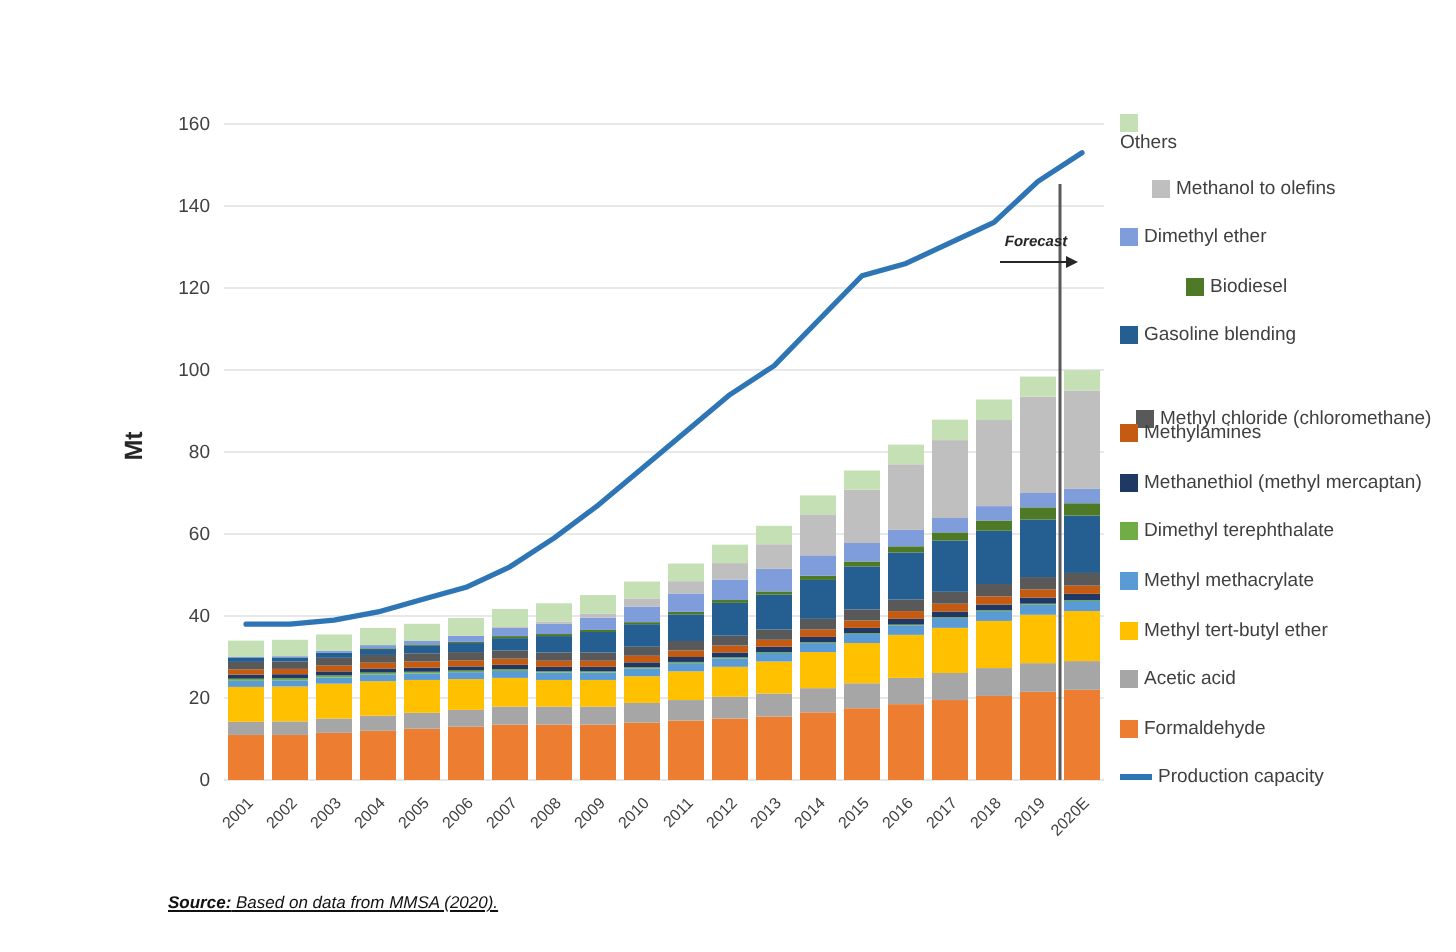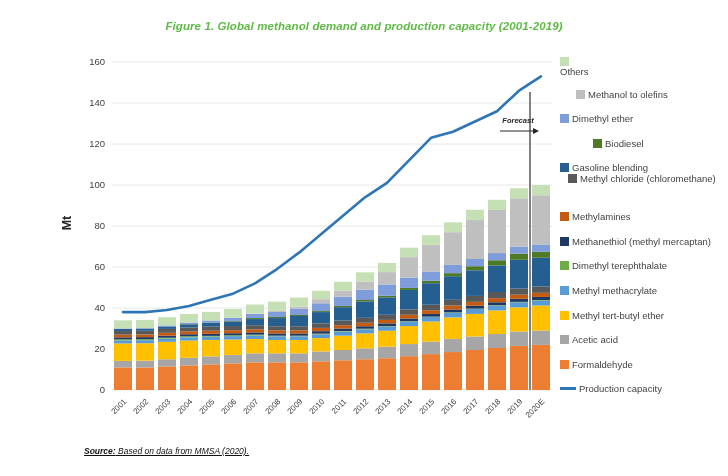--- a/index.html
+++ b/index.html
@@ -16,21 +16,20 @@
   .legend-swatch{flex:0 0 auto;width:9px;height:9px;margin-right:3px;margin-top:1px;}
   .legend-line{flex:0 0 auto;width:16px;height:2.5px;margin-right:3px;margin-top:4px;}
   #source-line{position:absolute;left:84px;top:446px;font-size:8.5px;color:#111111;
                font-style:italic;text-decoration:underline;}
   #source-label{font-weight:bold;}
 </style>
 </head>
 <body>
 
 <div id="page">
-  <div id="fig-title" style="color: rgb(95, 186, 70);">Figure 1. Global methanol demand and production capacity (2001-2019)</div>
   <div id="y-axis-label">Mt</div>
   <svg id="chart-svg" width="728" height="476" xmlns="http://www.w3.org/2000/svg">
       <g>
         <line x1="112" x2="552" y1="390" y2="390" stroke="#e8e8e8" stroke-width="1"></line>
         <line x1="112" x2="552" y1="349" y2="349" stroke="#e8e8e8" stroke-width="1"></line>
         <line x1="112" x2="552" y1="308" y2="308" stroke="#e8e8e8" stroke-width="1"></line>
         <line x1="112" x2="552" y1="267" y2="267" stroke="#e8e8e8" stroke-width="1"></line>
         <line x1="112" x2="552" y1="226" y2="226" stroke="#e8e8e8" stroke-width="1"></line>
         <line x1="112" x2="552" y1="185.00000000000003" y2="185.00000000000003" stroke="#e8e8e8" stroke-width="1"></line>
         <line x1="112" x2="552" y1="144.00000000000003" y2="144.00000000000003" stroke="#e8e8e8" stroke-width="1"></line>
@@ -385,21 +384,21 @@
         <span>Dimethyl ether</span>
       </div>
       <div class="legend-entry" style="top: 137.65px; left: 0px; padding-left: 33px;">
         <span class="legend-swatch" style="background: rgb(78, 122, 39);"></span>
         <span>Biodiesel</span>
       </div>
       <div class="legend-entry" style="top: 162.2px; left: 0px;">
         <span class="legend-swatch" style="background: rgb(37, 94, 145);"></span>
         <span>Gasoline blending</span>
       </div>
-      <div class="legend-entry" style="top: 173px; left: 0px; padding-left: 8px;">
+      <div class="legend-entry" style="top: 204px; left: 0px; padding-left: 8px;">
         <span class="legend-swatch" style="background: rgb(89, 89, 89);"></span>
         <span>Methyl chloride (chloromethane)</span>
       </div>
       <div class="legend-entry" style="top: 211.3px; left: 0px;">
         <span class="legend-swatch" style="background: rgb(197, 90, 17);"></span>
         <span>Methylamines</span>
       </div>
       <div class="legend-entry" style="top: 235.85px; left: 0px;">
         <span class="legend-swatch" style="background: rgb(31, 56, 100);"></span>
         <span>Methanethiol (methyl mercaptan)</span>

